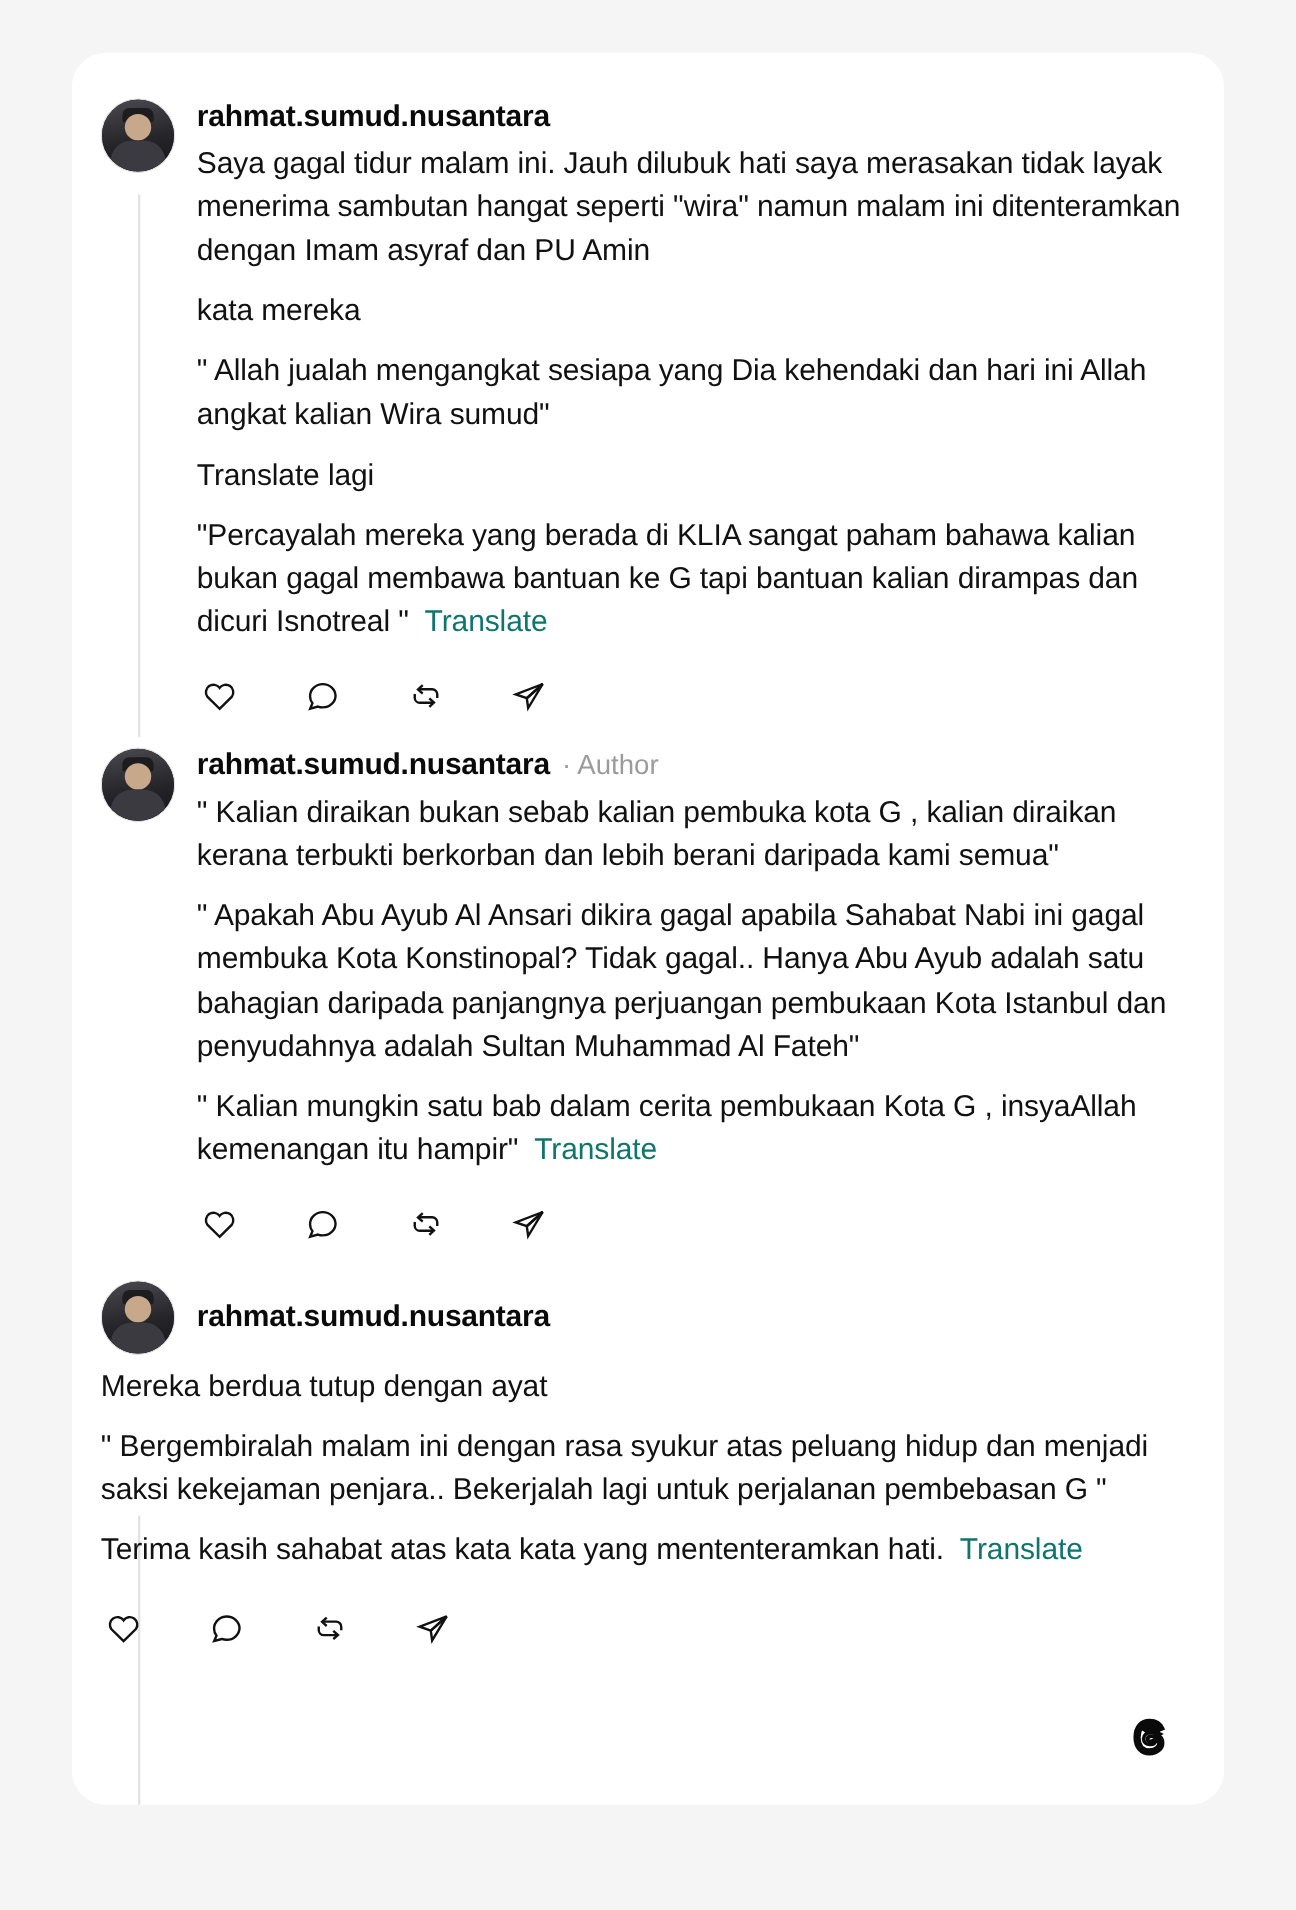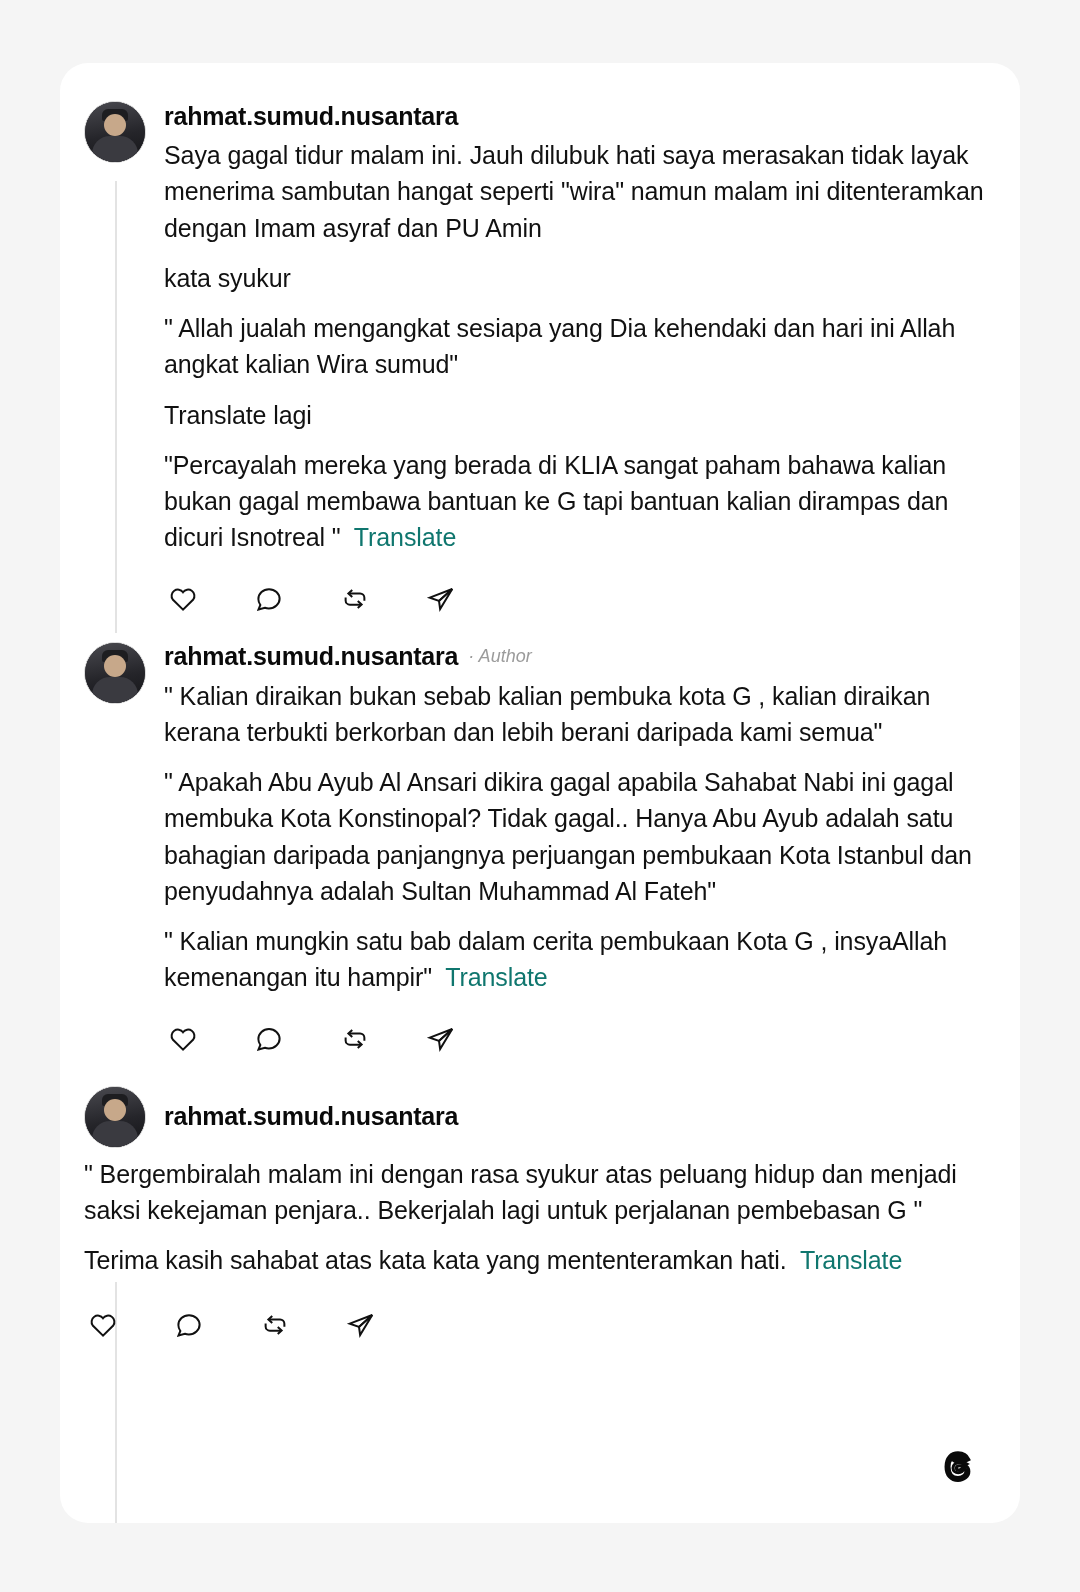--- a/index.html
+++ b/index.html
@@ -9,21 +9,21 @@
     font-family: "Liberation Sans", sans-serif;
   }
   body {
     width: 1080px;
     height: 1592px;
     overflow: hidden;
   }
   .card {
     position: absolute;
     left: 60px;
-    top: 63px;
+    top: 44px;
     width: 960px;
     height: 1460px;
     background: #ffffff;
     border-radius: 28px;
     box-sizing: border-box;
     padding: 0;
     overflow: hidden;
   }
 
   .post {
@@ -102,23 +102,22 @@
     gap: 10px;
     height: 30px;
   }
   .username {
     font-size: 25px;
     font-weight: bold;
     color: #0a0a0a;
     letter-spacing: -0.2px;
   }
   .author-tag {
-    font-size: 18px;
+    font-size: 23px;
     color: #9b9b9b;
-    font-style: italic;
   }
 
   .para {
     font-size: 25px;
     line-height: 1.45;
     color: #111;
     margin: 14px 0 0 0;
     letter-spacing: -0.1px;
   }
   .para:first-of-type {
@@ -180,21 +179,21 @@
         <div class="a-bg"></div>
         <div class="a-cap"></div>
         <div class="a-head"></div>
         <div class="a-body"></div>
       </div>
       <div class="body-col">
         <div class="name-row">
           <span class="username">rahmat.sumud.nusantara</span>
         </div>
         <p class="para">Saya gagal tidur malam ini. Jauh dilubuk hati saya merasakan tidak layak menerima sambutan hangat seperti "wira" namun malam ini ditenteramkan dengan Imam asyraf dan PU Amin</p>
-        <p class="para">kata syukur</p>
+        <p class="para">kata mereka</p>
         <p class="para">" Allah jualah mengangkat sesiapa yang Dia kehendaki dan hari ini Allah angkat kalian Wira sumud"</p>
         <p class="para">Translate lagi</p>
         <p class="para"><span>"Percayalah mereka yang berada di KLIA sangat paham bahawa kalian bukan gagal membawa bantuan ke G tapi bantuan kalian dirampas dan dicuri Isnotreal "</span>&nbsp; <span class="translate">Translate</span></p>
 
         <div class="actions">
           <span class="act">
             <svg width="30" height="30" viewBox="0 0 24 24" fill="none" stroke="#111" stroke-width="1.6">
                 <path d="M12 20.5 3.8 12.4A4.9 4.9 0 0 1 12 6.6a4.9 4.9 0 0 1 8.2 5.8z"></path>
               </svg>
           </span>
@@ -274,20 +273,21 @@
     <div class="post3-head">
       <div class="avatar">
         <div class="a-bg"></div>
         <div class="a-cap"></div>
         <div class="a-head"></div>
         <div class="a-body"></div>
       </div>
       <span class="username">rahmat.sumud.nusantara</span>
     </div>
     <div class="post3-body">
+      <p class="para">Mereka berdua tutup dengan ayat</p>
       <p class="para">" Bergembiralah malam ini dengan rasa syukur atas peluang hidup dan menjadi saksi kekejaman penjara.. Bekerjalah lagi untuk perjalanan pembebasan G "</p>
       <p class="para"><span>Terima kasih sahabat atas kata kata yang mententeramkan hati.</span>&nbsp; <span class="translate">Translate</span></p>
 
       <div class="actions" style="margin-top:30px;">
         <span class="act">
           <svg width="30" height="30" viewBox="0 0 24 24" fill="none" stroke="#111" stroke-width="1.6">
               <path d="M12 20.5 3.8 12.4A4.9 4.9 0 0 1 12 6.6a4.9 4.9 0 0 1 8.2 5.8z"></path>
             </svg>
         </span>
         <span class="act">

